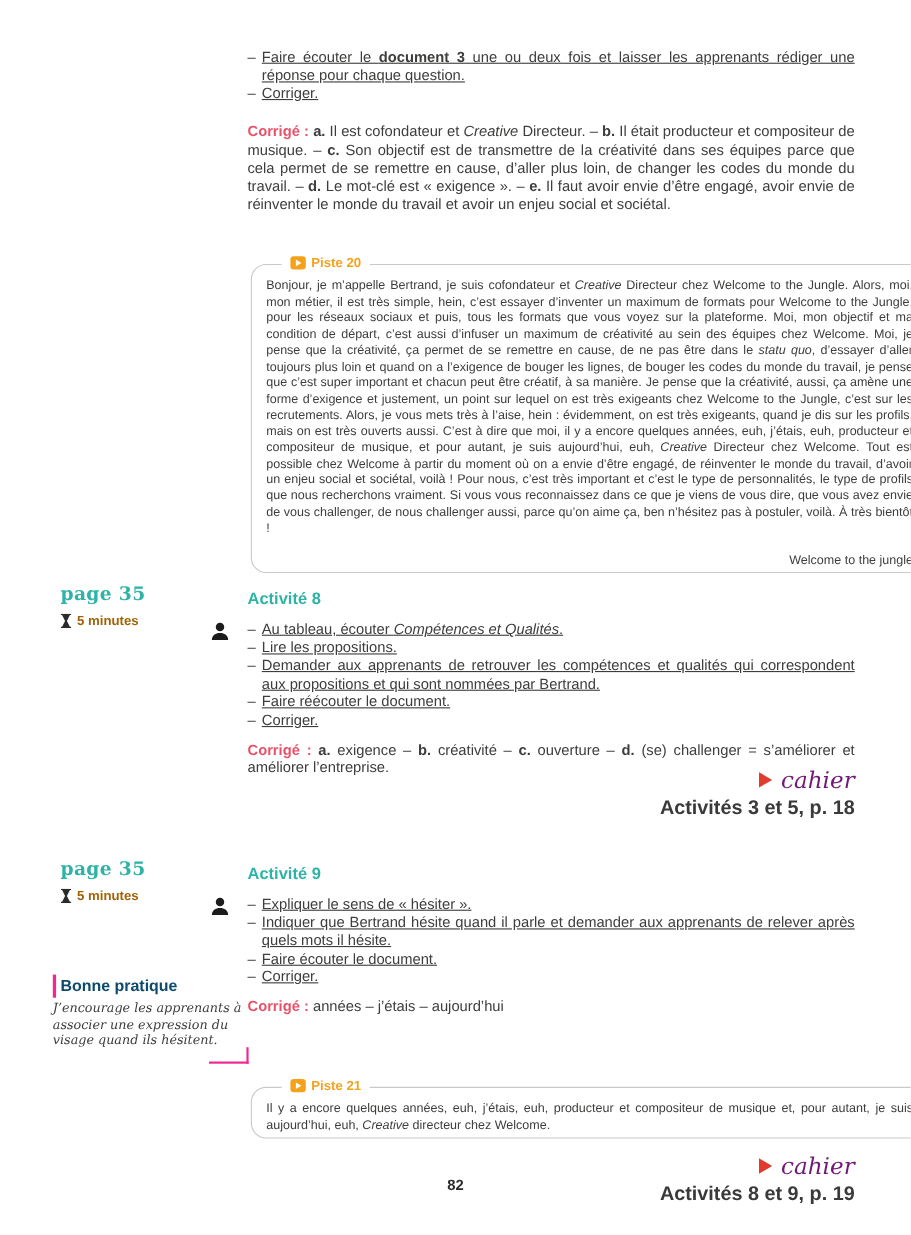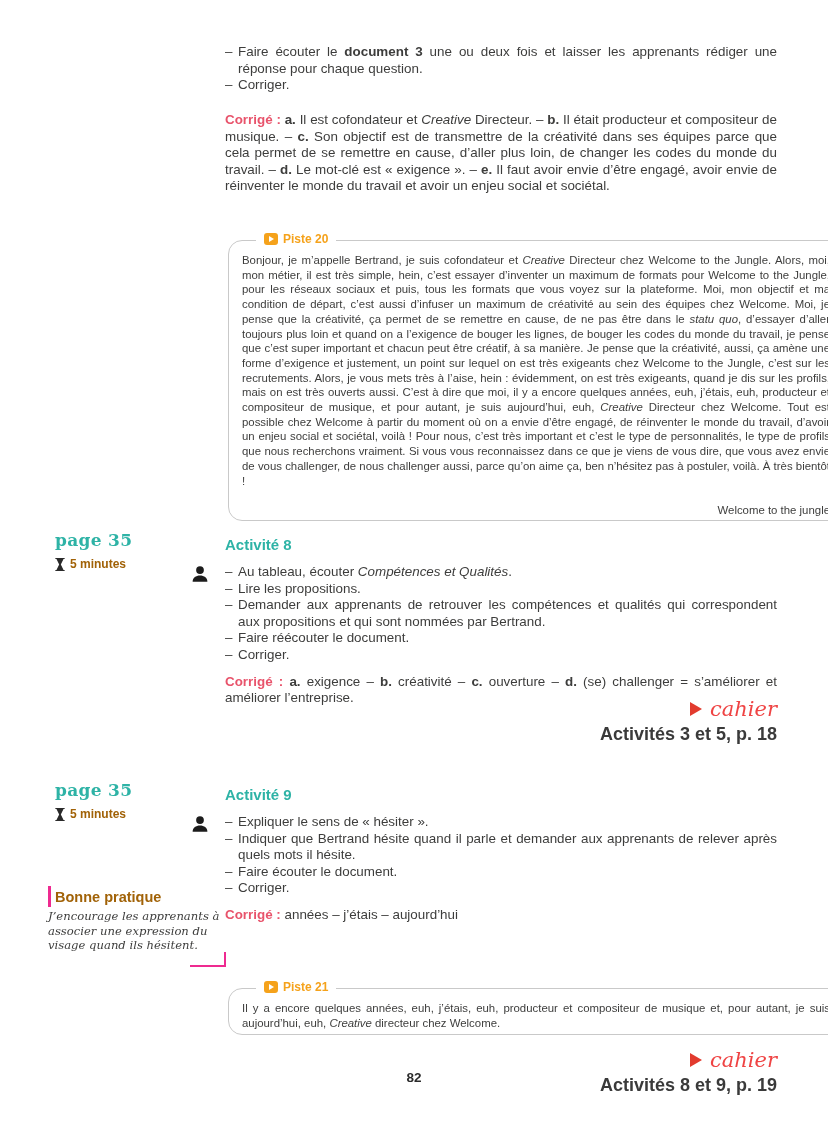--- a/index.html
+++ b/index.html
@@ -4,21 +4,21 @@
 <style>
   * { margin:0; padding:0; box-sizing:border-box; }
   body { background:#ffffff; font-family:"Liberation Sans", sans-serif; }
   .page { position:relative; width:828px; height:1123px; background:#fff; overflow:hidden; color:#3d3d3c; }
 
   
   .abs { position:absolute; }
   .main-col { left:225px; width:552px; }
   .body-text { font-size:13.4px; line-height:16.6px; color:#3d3d3c; text-align:justify; }
 
-  .bullet { position:relative; padding-left:13px; }
+  .bullet { position:relative; padding-left:13px;text-decoration:underline; }
   .bullet::before { content:"–"; position:absolute; left:0; top:0; }
 
   .sg-b { font-weight:700; }
   .sg-i { font-style:italic; }
   .sg-lab { color:#e8536b; font-weight:700; }
 
   .para { margin-top:10px; }
 
   
   .act-title { font-size:15px; font-weight:700; color:#2eb3a6; margin-bottom:11px; }
@@ -35,30 +35,30 @@
   .transcript-source { font-size:11.4px; text-align:right; margin-top:16px; color:#3d3d3c; }
 
   
   .side-block { position:absolute; left:55px; width:150px; }
   .page-ref { font-family:"DejaVu Serif", serif; font-weight:700; font-size:17px; color:#2eb3a6; letter-spacing:0.3px; }
   .duration { display:flex; align-items:center; gap:5px; margin-top:7px; font-size:12px; font-weight:700; color:#a16207; }
   .hourglass-icon svg { width:10px; height:13px; fill:#2b2b2b; display:block; }
 
   
   .bonne { position:absolute; left:48px; width:172px; }
-  .bonne-title { position:relative; display:inline-block; font-size:14.5px; font-weight:700; color:#a16207; padding-left:7px; margin-bottom:4px; font-family:"Liberation Sans", sans-serif; }
+  .bonne-title { position:relative; display:inline-block; font-size:14.5px; font-weight:700; color:#0c4a6e; padding-left:7px; margin-bottom:4px; font-family:"Liberation Sans", sans-serif; }
   .bonne-title::before { content:""; position:absolute; left:0; top:-3px; width:2.5px; height:21px; background:#ee2a90; }
   .bonne-body { font-family:"DejaVu Serif", serif; font-style:italic; font-size:11.6px; line-height:14.5px; color:#3d3d3c; }
   .bonne-corner { position:absolute; right:-6px; bottom:-14px; width:36px; height:15px; border-right:2.5px solid #ee2a90; border-bottom:2.5px solid #ee2a90; }
 
   
   .cahier-row { position:absolute; left:225px; width:552px; text-align:right; }
   .cahier-line { display:flex; justify-content:flex-end; align-items:center; gap:8px; }
   .cahier-arrow-icon { width:0; height:0; border-left:12px solid #e23b2e; border-top:7px solid transparent; border-bottom:7px solid transparent; }
-  .cahier-word { font-family:"DejaVu Serif", serif; font-style:italic; font-size:21px; color:#ef4444; }
+  .cahier-word { font-family:"DejaVu Serif", serif; font-style:italic; font-size:21px; color:#701a75; }
   .cahier-ref { font-size:18px; font-weight:700; color:#3a3a3a; margin-top:3px; }
 
   .page-number { position:absolute; left:0; top:1070px; width:828px; text-align:center; font-size:13.5px; font-weight:700; color:#2b2b2b; }
 </style>
 </head>
 <body>
 
 <div class="page">
 
   <div class="abs main-col body-text" style="top:44px;">

